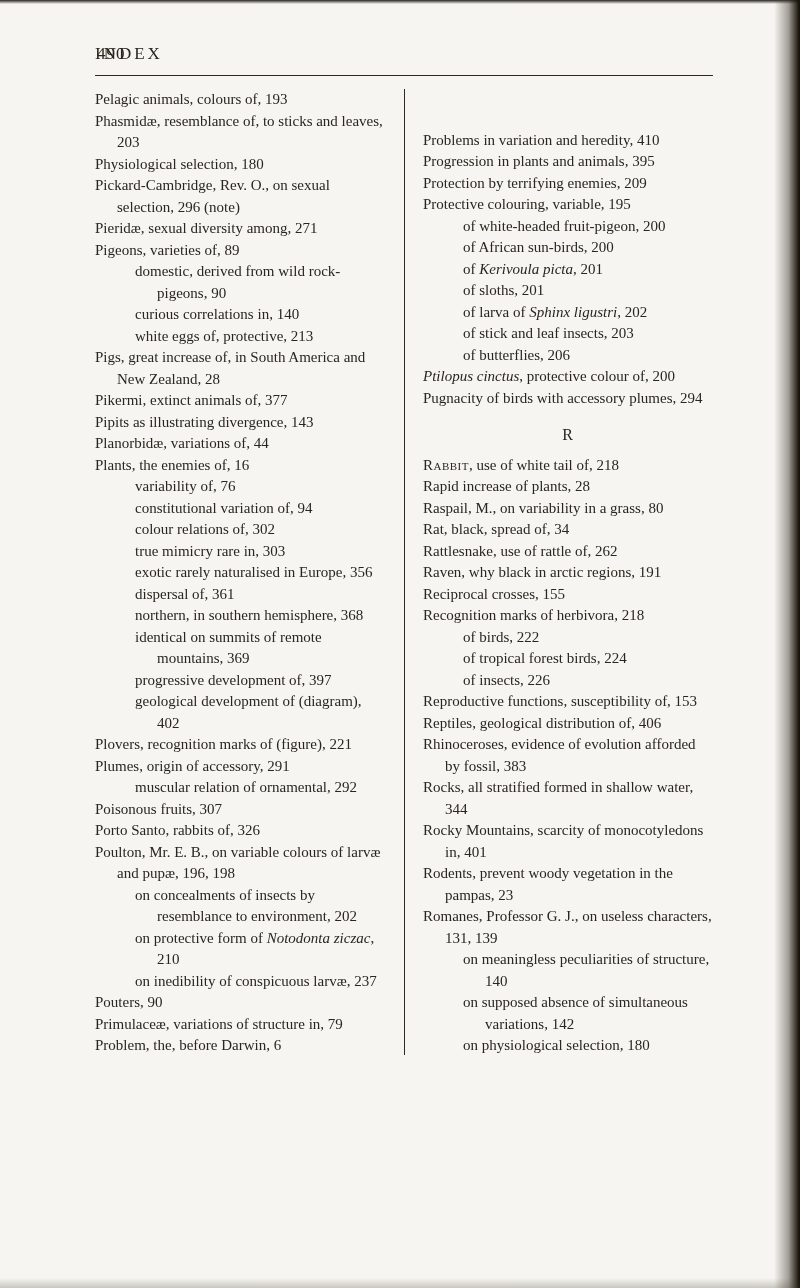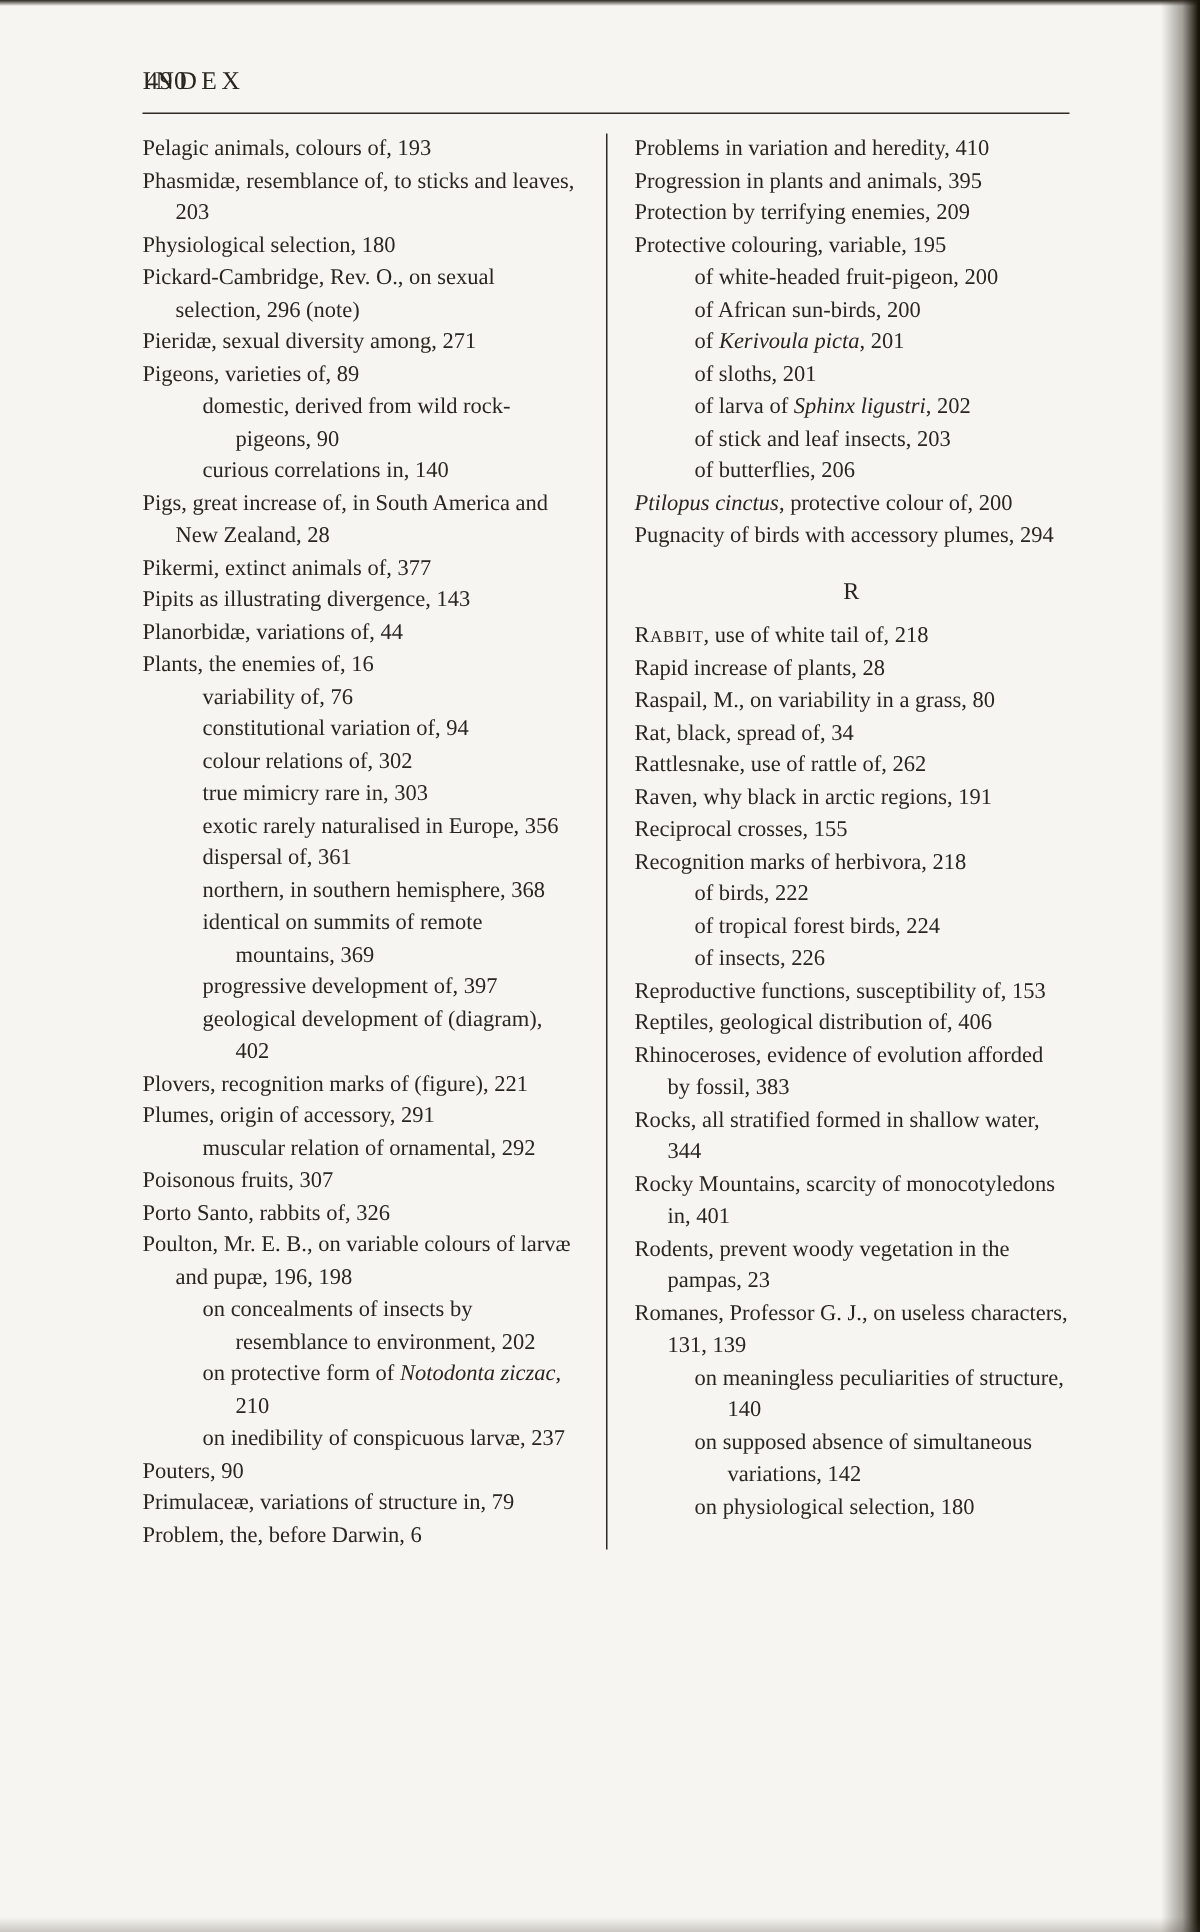--- a/index.html
+++ b/index.html
@@ -41,20 +41,21 @@
     height: 0;
     border: 0;
     border-top: 1.5px solid #2e2a23;
     margin: 7px 0 0 0;
   }
   .columns {
     position: relative;
     display: flex;
     gap: 38px;
     padding-top: 13px;
+    align-items: flex-end;
   }
   .column-divider {
     position: absolute;
     left: 50%; top: 13px; bottom: 2px;
     width: 1px;
     background: #2e2a23;
   }
   .col {
     width: 296px;
     font-size: 15px;
@@ -88,20 +89,21 @@
     <div class="column-divider"></div>
     <div class="col">
         <div class="entry level-0">Pelagic animals, colours of, 193</div>
         <div class="entry level-0">Phasmidæ, resemblance of, to sticks and leaves, 203</div>
         <div class="entry level-0">Physiological selection, 180</div>
         <div class="entry level-0">Pickard-Cambridge, Rev. O., on sexual selection, 296 (note)</div>
         <div class="entry level-0">Pieridæ, sexual diversity among, 271</div>
         <div class="entry level-0">Pigeons, varieties of, 89</div>
         <div class="entry level-1">domestic, derived from wild rock-pigeons, 90</div>
         <div class="entry level-1">curious correlations in, 140</div>
+        <div class="entry level-1">white eggs of, protective, 213</div>
         <div class="entry level-0">Pigs, great increase of, in South America and New Zealand, 28</div>
         <div class="entry level-0">Pikermi, extinct animals of, 377</div>
         <div class="entry level-0">Pipits as illustrating divergence, 143</div>
         <div class="entry level-0">Planorbidæ, variations of, 44</div>
         <div class="entry level-0">Plants, the enemies of, 16</div>
         <div class="entry level-1">variability of, 76</div>
         <div class="entry level-1">constitutional variation of, 94</div>
         <div class="entry level-1">colour relations of, 302</div>
         <div class="entry level-1">true mimicry rare in, 303</div>
         <div class="entry level-1">exotic rarely naturalised in Europe, 356</div>

